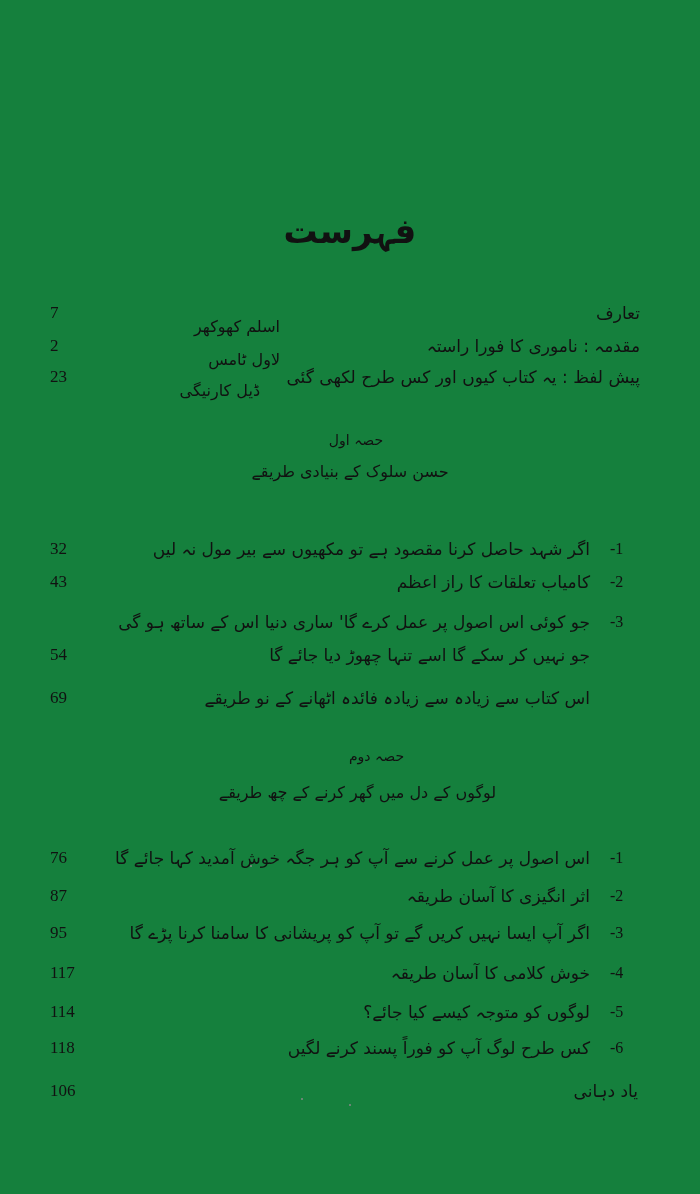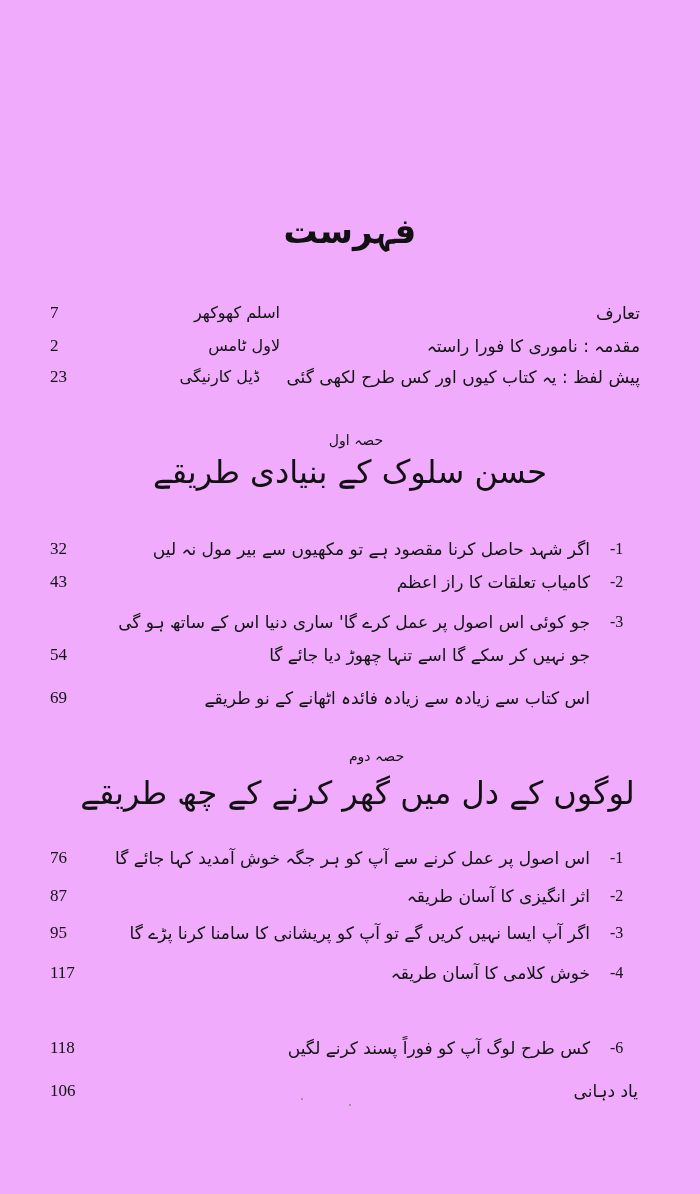--- a/index.html
+++ b/index.html
@@ -13,21 +13,21 @@
       position: relative;
       overflow: hidden;
       font-family: "DejaVu Sans", sans-serif;
       color: #111111;
     }
     .page {
       position: absolute;
       left: 0; top: 0;
       width: 700px;
       height: 1194px;
-      background: #f0abfc;
+      background: #15803d;
     }
     .title {
       position: absolute;
       left: 0; right: 0;
       top: 206px;
       text-align: center;
       direction: rtl;
       font-size: 34px;
       font-weight: bold;
       line-height: 50px;
@@ -55,20 +55,21 @@
       line-height: 30px;
       white-space: nowrap;
     }
     .entry-author {
       position: absolute;
       direction: rtl;
       text-align: right;
       font-size: 16px;
       line-height: 30px;
       white-space: nowrap;
+      margin-top: 14px;
     }
     .item-num {
       position: absolute;
       right: 60px;
       width: 30px;
       font-family: "Liberation Serif", serif;
       font-size: 16px;
       line-height: 30px;
       text-align: left;
     }
@@ -88,21 +89,21 @@
       text-align: center;
       font-size: 14px;
       line-height: 24px;
       margin-left: 12px;
     }
     .part-heading {
       position: absolute;
       left: 0; right: 0;
       direction: rtl;
       text-align: center;
-      font-size: 32px;
+      font-size: 16px;
       line-height: 40px;
     }
     .speck {
       position: absolute;
       width: 2px; height: 2px;
       background: #888;
       border-radius: 1px;
     }
   </style>
 </head>
@@ -170,20 +171,25 @@
   <div class="row" style="top:918px;">
     <span class="page-num">95</span>
     <span class="item-title">اگر آپ ایسا نہیں کریں گے تو آپ کو پریشانی کا سامنا کرنا پڑے گا</span>
     <span class="item-num">-3</span>
   </div>
   <div class="row" style="top:958px;">
     <span class="page-num">117</span>
     <span class="item-title">خوش کلامی کا آسان طریقہ</span>
     <span class="item-num">-4</span>
   </div>
+  <div class="row" style="top:997px;">
+    <span class="page-num">114</span>
+    <span class="item-title">لوگوں کو متوجہ کیسے کیا جائے؟</span>
+    <span class="item-num">-5</span>
+  </div>
   <div class="row" style="top:1033px;">
     <span class="page-num">118</span>
     <span class="item-title">کس طرح لوگ آپ کو فوراً پسند کرنے لگیں</span>
     <span class="item-num">-6</span>
   </div>
 
   <div class="row" style="top:1076px;">
     <span class="page-num">106</span>
     <span class="item-title" style="right:62px;">یاد دہانی</span>
   </div>

